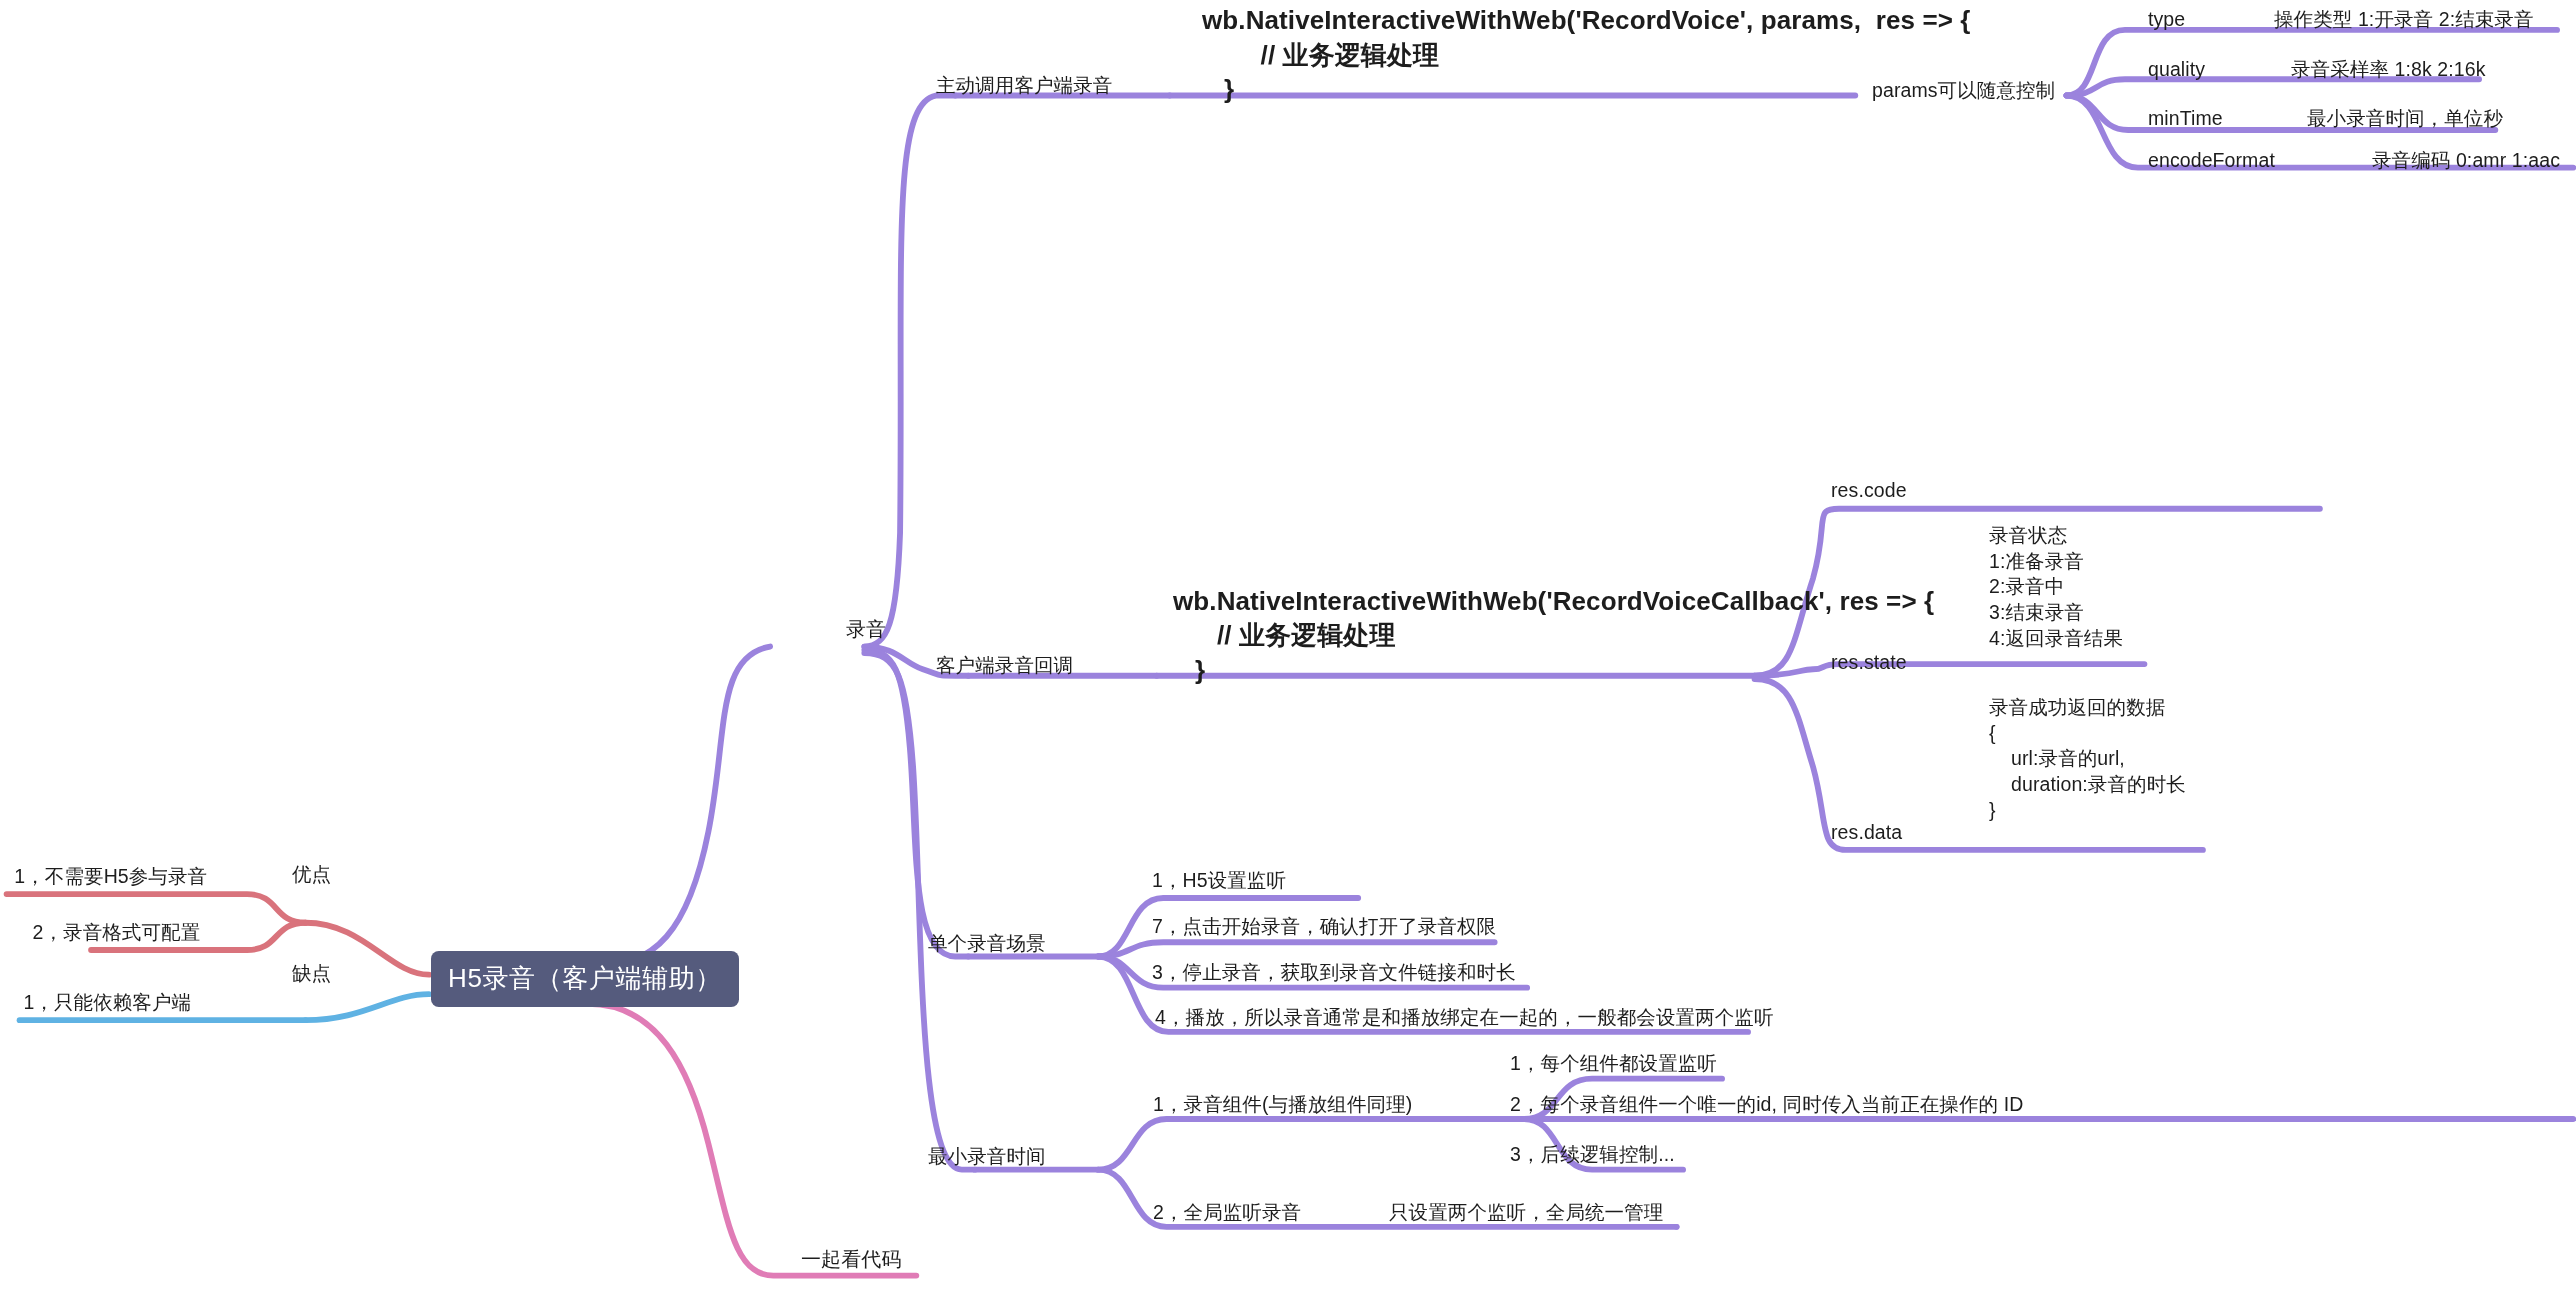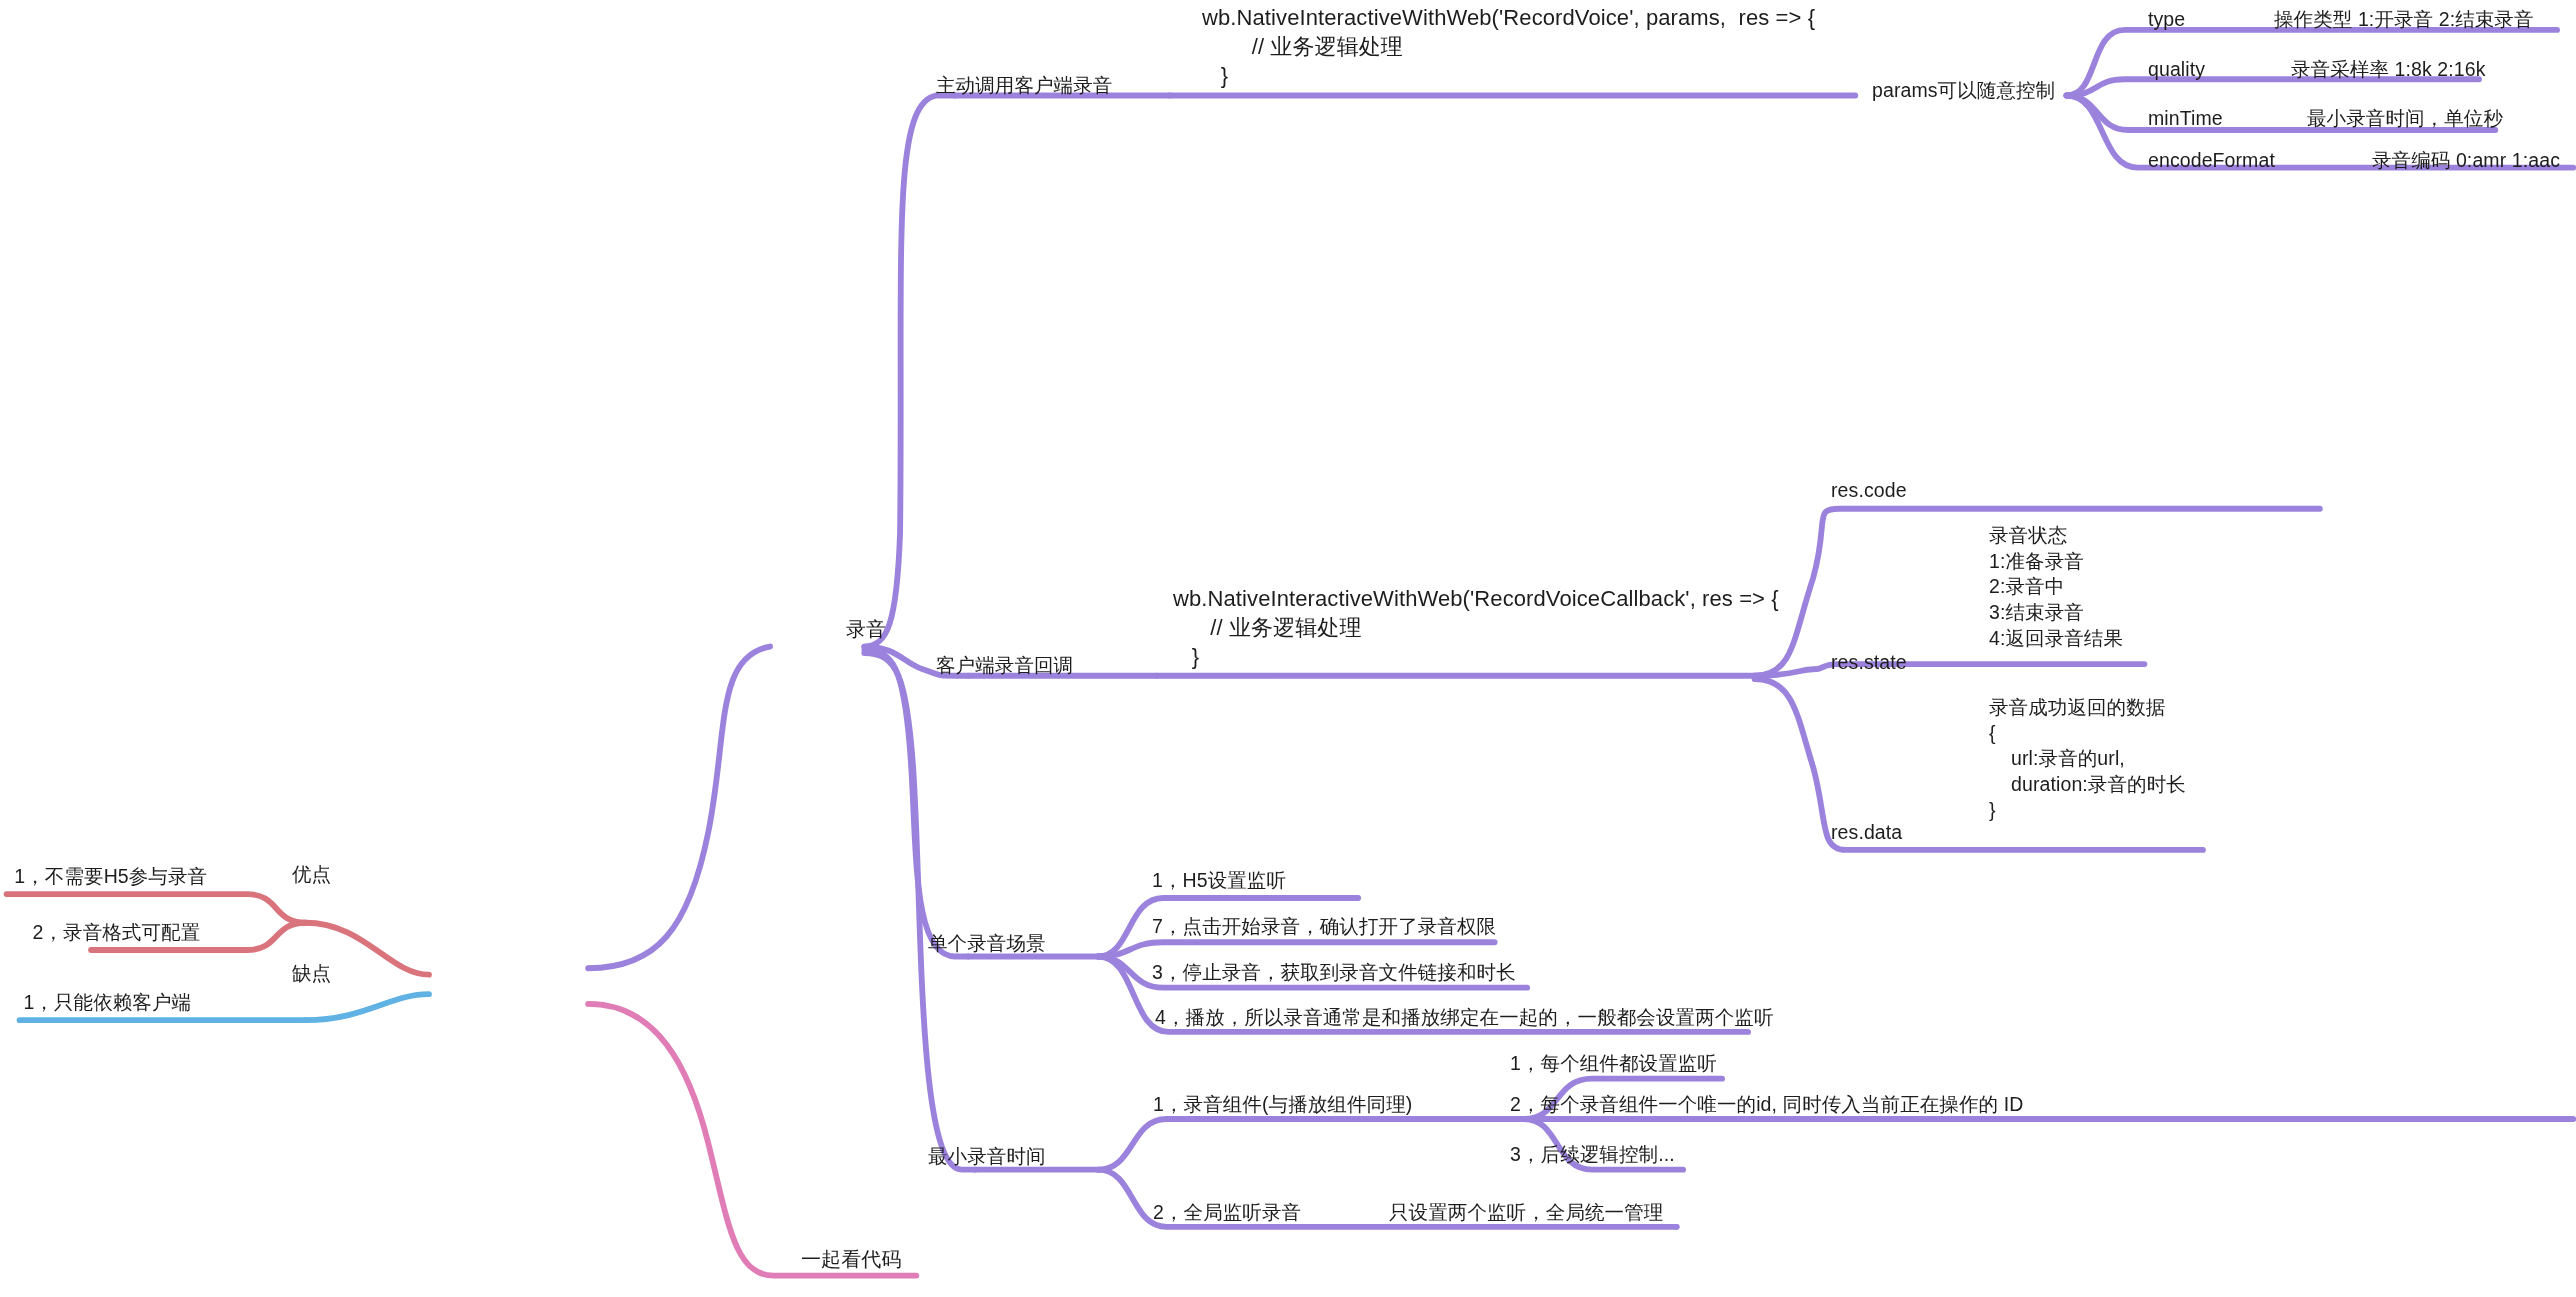--- a/index.html
+++ b/index.html
@@ -3,21 +3,21 @@
 <meta charset="utf-8">
 <style>
   html,body{margin:0;padding:0;background:#fff;}
   body{width:2576px;height:1297px;position:relative;overflow:hidden;
        font-family:"Liberation Sans","DejaVu Sans",sans-serif;}
   #canvas{position:absolute;inset:0;width:2576px;height:1297px;}
   svg.links{position:absolute;left:0;top:0;width:2576px;height:1297px;pointer-events:none;}
   .lbl{position:absolute;white-space:pre;color:#1d1d1d;font-size:19.5px;line-height:1.32;
        letter-spacing:0.1px;}
   .lbl.big{font-size:20px;}
-  .lbl.code{font-size:22px;}
+  .lbl.code{font-size:26px;font-weight:bold;}
   .lbl.multi{white-space:pre;}
   .root{position:absolute;background:#555b7d;color:#fff;border-radius:7.8px;
         font-size:26px;padding:10.4px 17px;white-space:nowrap;letter-spacing:0.6px;}
 </style>
 </head>
 <body>
 
 <div id="canvas">
 
   <svg class="links" viewBox="0 0 3964 1996">
@@ -66,20 +66,21 @@
 
       <path d="M 2260 1722 L 2345 1722" stroke="#9b83dd"></path>
       <path d="M 2345 1722 C 2400 1722 2392 1660 2450 1660 L 2650 1660" stroke="#9b83dd"></path>
       <path d="M 2345 1722 C 2400 1722 2400 1722 2450 1722 L 3960 1722" stroke="#9b83dd"></path>
       <path d="M 2345 1722 C 2400 1722 2392 1800 2450 1800 L 2590 1800" stroke="#9b83dd"></path>
 
       <path d="M 2580 1888 L 2580 1888" stroke="#9b83dd"></path>
     </g>
   </svg>
 
+  <div class="root" style="left:431px;top:951px;">H5录音（客户端辅助）</div>
 
   <div class="lbl" style="left:292px;top:862px;">优点</div>
   <div class="lbl" style="left:292px;top:961px;">缺点</div>
 
   <div class="lbl" style="left:14.3px;top:864px;">1，不需要H5参与录音</div>
   <div class="lbl" style="left:32.5px;top:920px;">2，录音格式可配置</div>
   <div class="lbl" style="left:23.4px;top:990px;">1，只能依赖客户端</div>
 
   <div class="lbl big" style="left:798px;top:616px;margin-left:48px;">录音</div>
 

